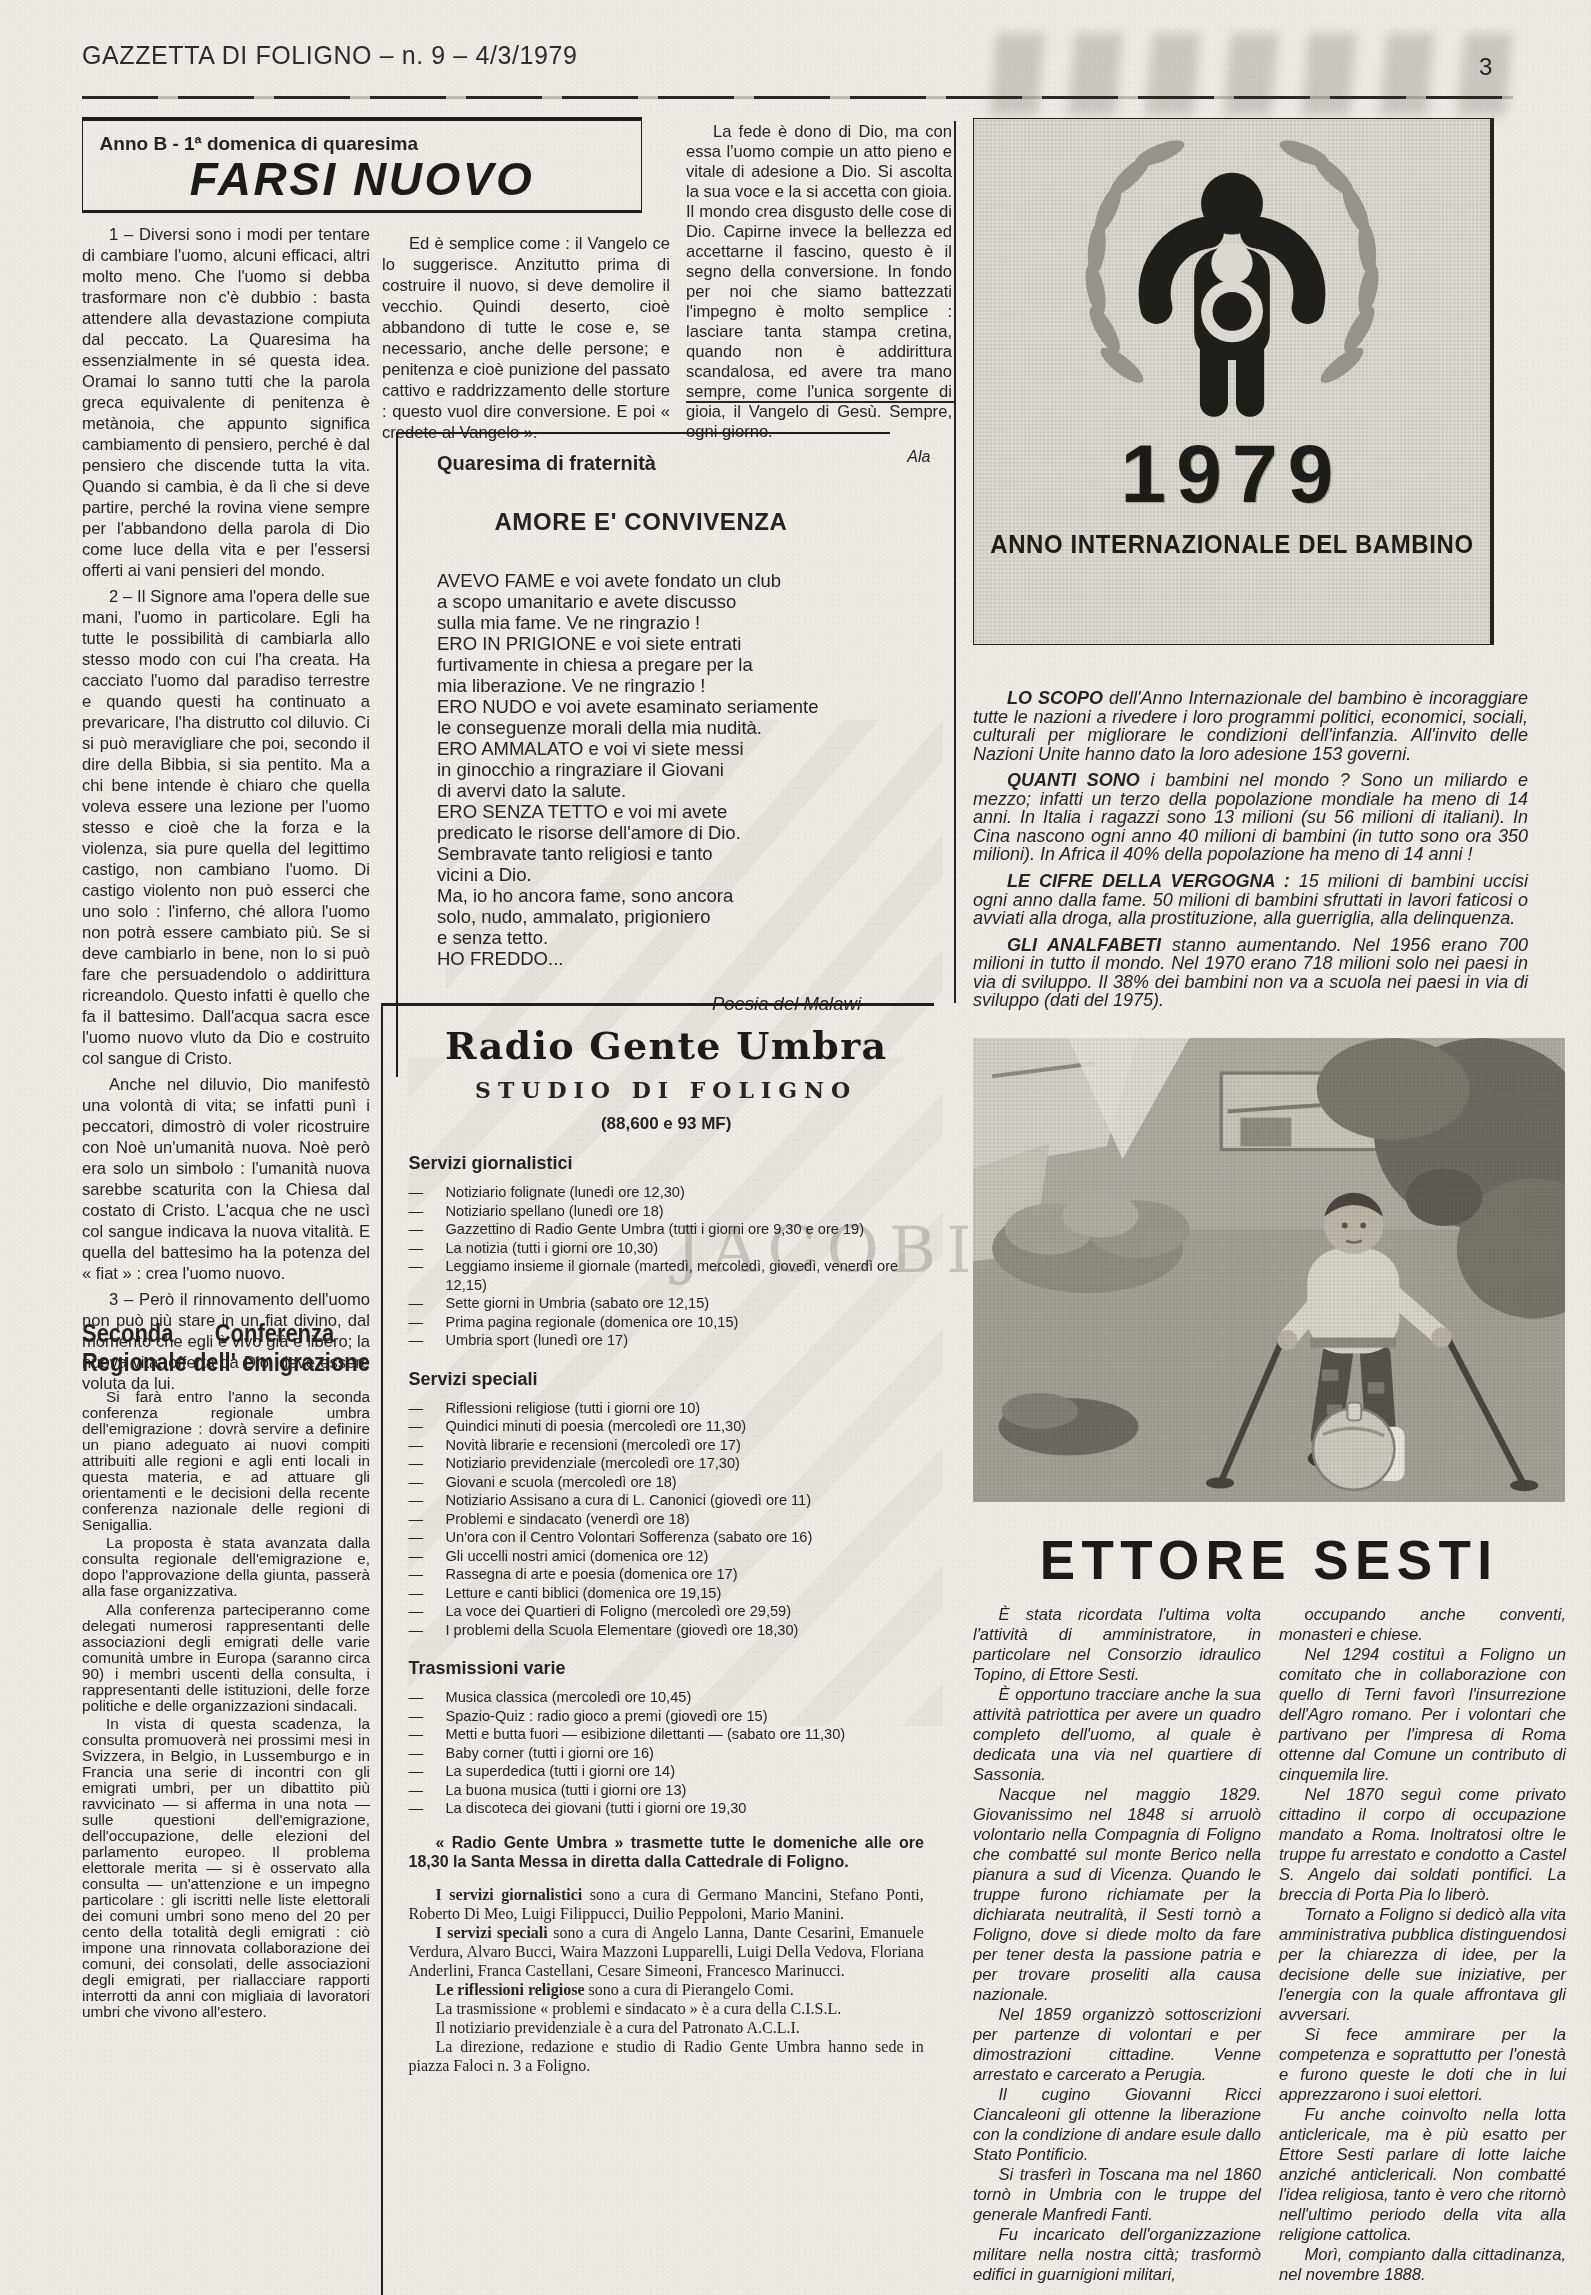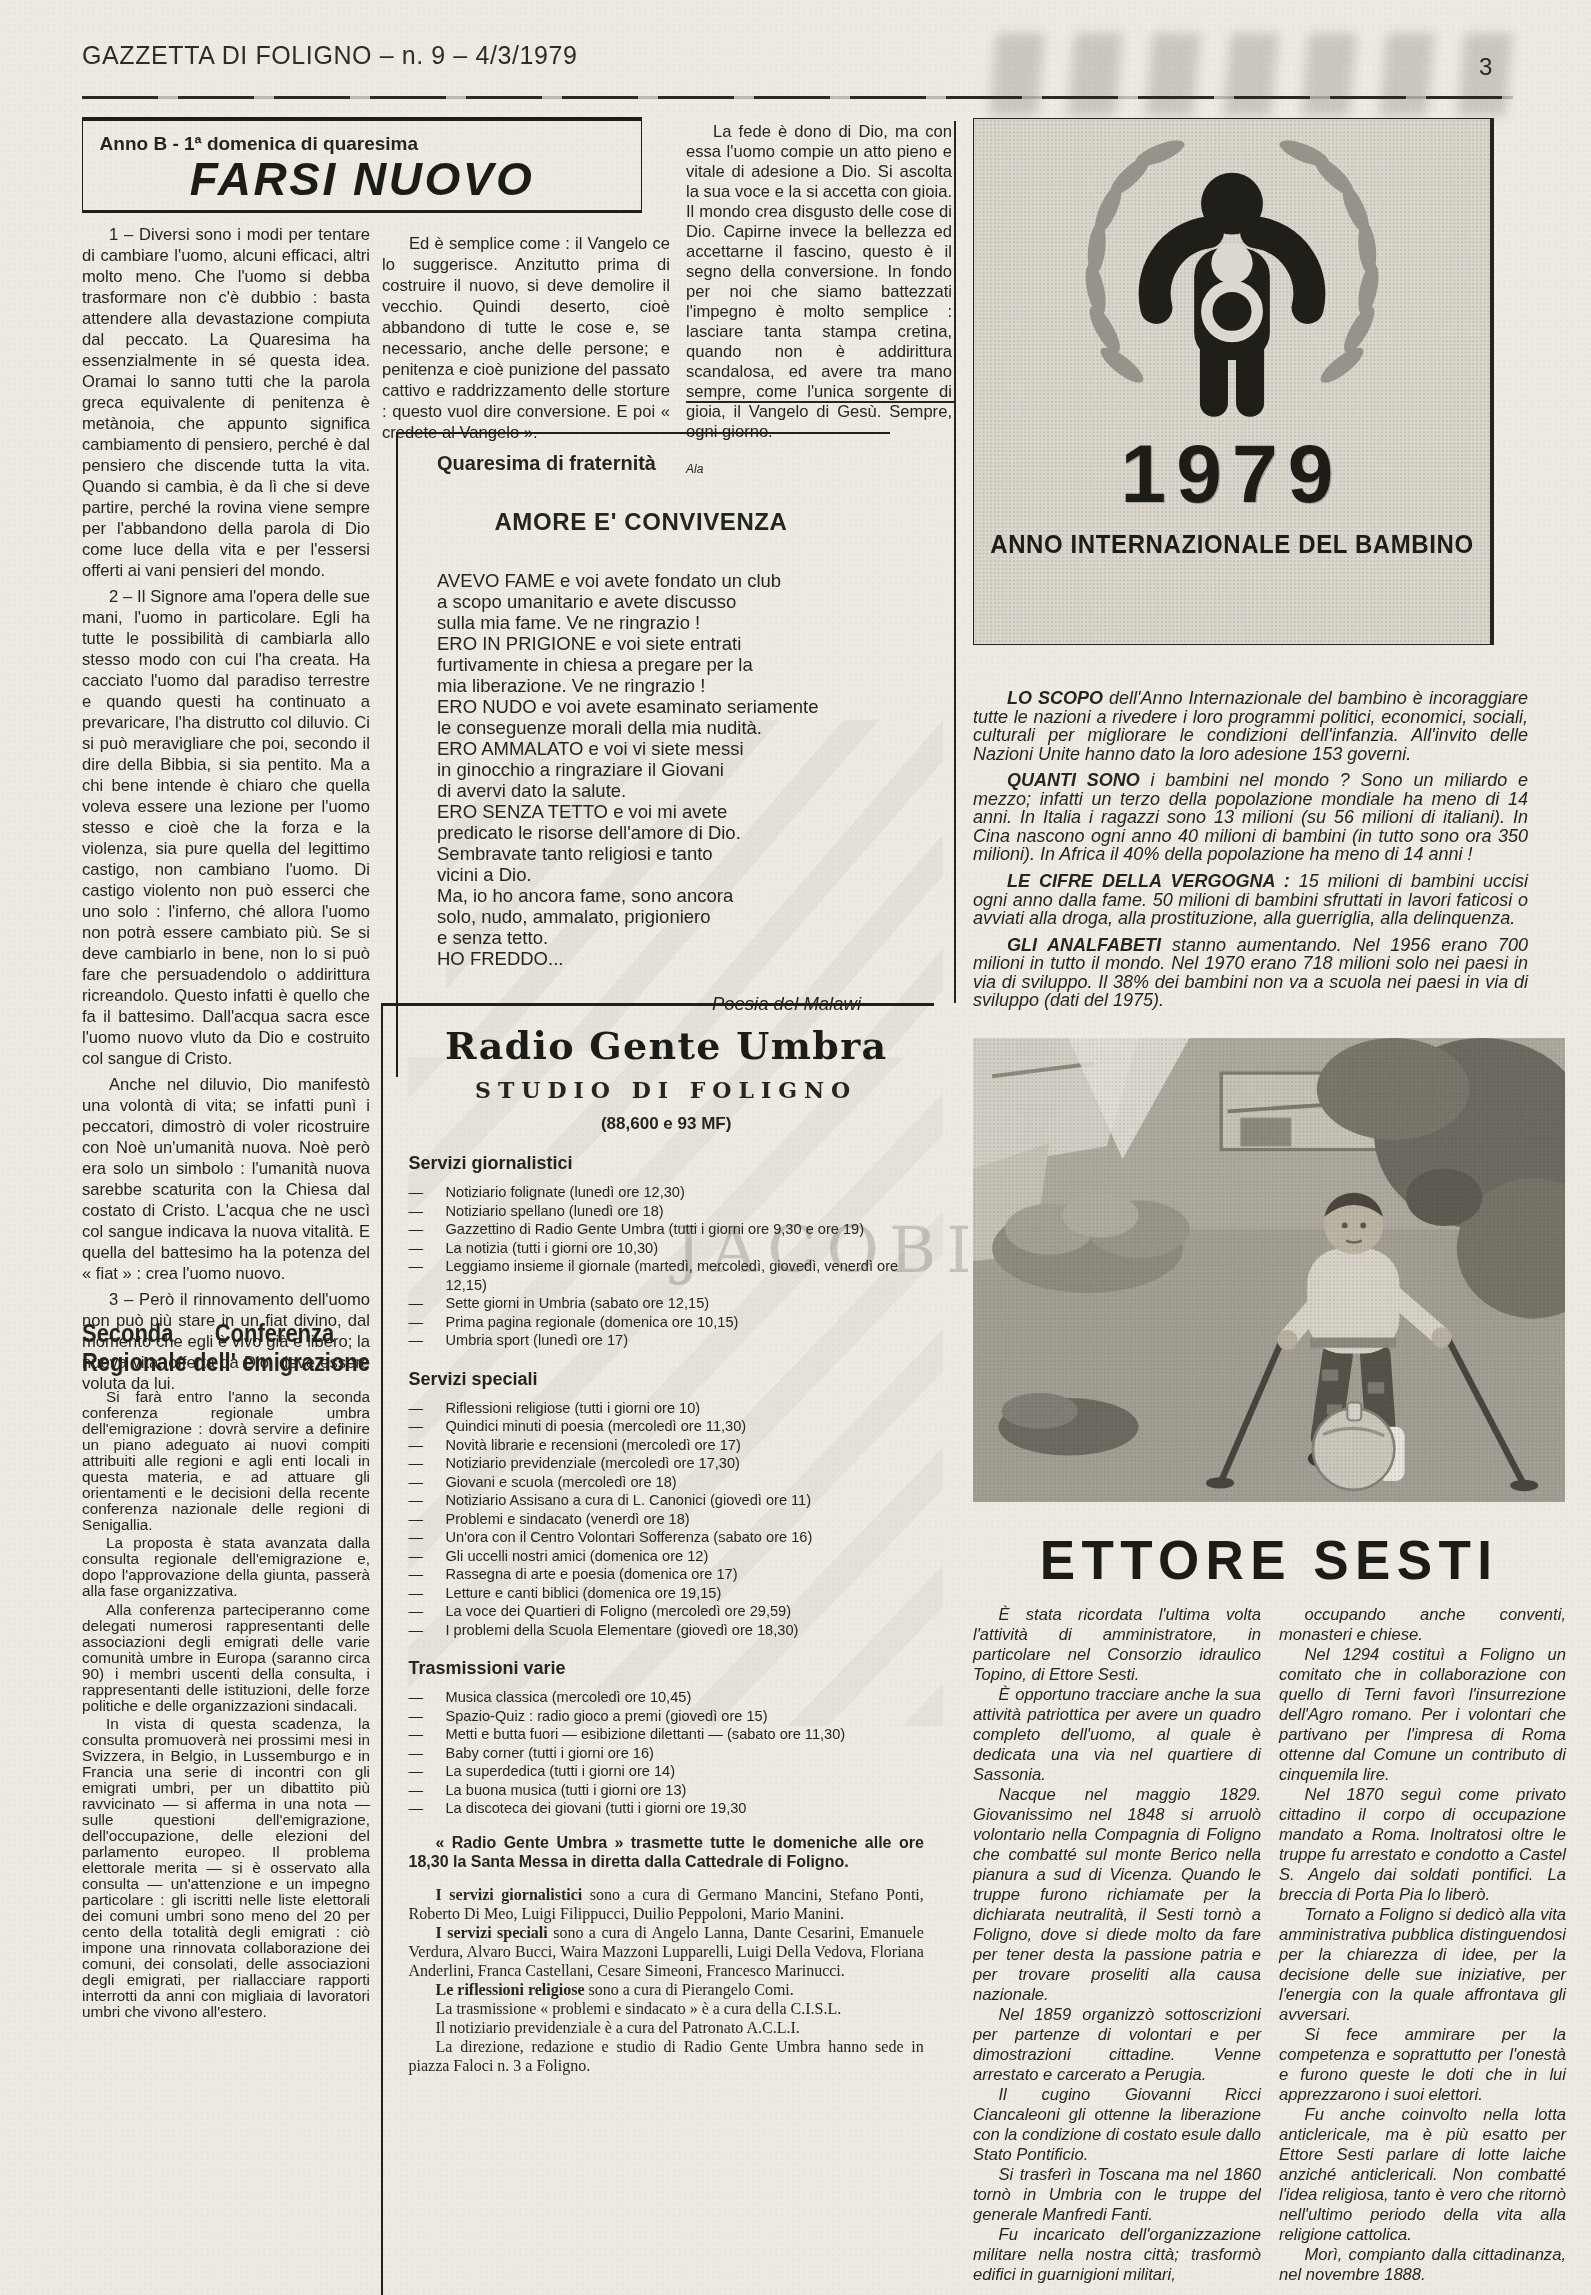--- a/index.html
+++ b/index.html
@@ -33,21 +33,21 @@
   .kicker{position:absolute;left:16.6px;top:11.5px;font-weight:bold;font-size:19px;}
   .farsi-title{position:absolute;left:0;right:0;top:31px;text-align:center;
                font-size:46px;font-weight:bold;font-style:italic;letter-spacing:2.5px;color:#1d1b16;}
 
   
   .bodycol{position:absolute;font-size:16.6px;line-height:21px;text-align:justify;}
   .bodycol p{margin:0 0 5.1px 0;text-indent:27px;}
   #col1{left:82px;top:224px;width:288px;}
   #col2{left:382px;top:233px;width:288px;}
   #col3{left:686px;top:122px;width:266px;font-size:16.6px;line-height:20px;}
-  .signature{text-align:left;font-style:italic;padding-right:21.6px;font-size:12px;margin-top:17px;}
+  .signature{text-align:right;font-style:italic;padding-right:21.6px;font-size:16px;margin-top:5px;}
 
   .rule-col3{position:absolute;left:686px;top:401px;width:270px;height:1.9px;background:#26241f;}
   .vrule-col3{position:absolute;left:954px;top:121px;width:1.9px;height:882px;background:#26241f;}
 
   
   .poem-box{position:absolute;left:396px;top:432px;width:494px;height:645px;box-sizing:border-box;
             border-top:2.5px solid #201e19;border-left:2.5px solid #201e19;padding:18px 0 0 39px;overflow:hidden;}
   .poem-kicker{font-weight:bold;font-size:20px;}
   .poem-title{font-weight:bold;font-size:24px;text-align:center;letter-spacing:0.6px;margin:33px 45px 34px 0;}
   .poem-line{font-size:18.5px;line-height:21px;}
@@ -354,21 +354,21 @@
     </svg>
   </div>
 
   <div class="sesti-title">ETTORE SESTI</div>
   <div class="sesti-col" id="sesti1">
 
   <p>È stata ricordata l'ultima volta l'attività di amministratore, in particolare nel Consorzio idraulico Topino, di Ettore Sesti.</p>
       <p>È opportuno tracciare anche la sua attività patriottica per avere un quadro completo dell'uomo, al quale è dedicata una via nel quartiere di Sassonia.</p>
       <p>Nacque nel maggio 1829. Giovanissimo nel 1848 si arruolò volontario nella Compagnia di Foligno che combatté sul monte Berico nella pianura a sud di Vicenza. Quando le truppe furono richiamate per la dichiarata neutralità, il Sesti tornò a Foligno, dove si diede molto da fare per tener desta la passione patria e per trovare proseliti alla causa nazionale.</p>
       <p>Nel 1859 organizzò sottoscrizioni per partenze di volontari e per dimostrazioni cittadine. Venne arrestato e carcerato a Perugia.</p>
-      <p>Il cugino Giovanni Ricci Ciancaleoni gli ottenne la liberazione con la condizione di costato esule dallo Stato Pontificio.</p>
+      <p>Il cugino Giovanni Ricci Ciancaleoni gli ottenne la liberazione con la condizione di andare esule dallo Stato Pontificio.</p>
       <p>Si trasferì in Toscana ma nel 1860 tornò in Umbria con le truppe del generale Manfredi Fanti.</p>
       <p>Fu incaricato dell'organizzazione militare nella nostra città; trasformò edifici in guarnigioni militari,</p>
     </div>
   <div class="sesti-col" id="sesti2">
 
   <p>occupando anche conventi, monasteri e chiese.</p>
       <p>Nel 1294 costituì a Foligno un comitato che in collaborazione con quello di Terni favorì l'insurrezione dell'Agro romano. Per i volontari che partivano per l'impresa di Roma ottenne dal Comune un contributo di cinquemila lire.</p>
       <p>Nel 1870 seguì come privato cittadino il corpo di occupazione mandato a Roma. Inoltratosi oltre le truppe fu arrestato e condotto a Castel S. Angelo dai soldati pontifici. La breccia di Porta Pia lo liberò.</p>
       <p>Tornato a Foligno si dedicò alla vita amministrativa pubblica distinguendosi per la chiarezza di idee, per la decisione delle sue iniziative, per l'energia con la quale affrontava gli avversari.</p>
       <p>Si fece ammirare per la competenza e soprattutto per l'onestà e furono queste le doti che in lui apprezzarono i suoi elettori.</p>

